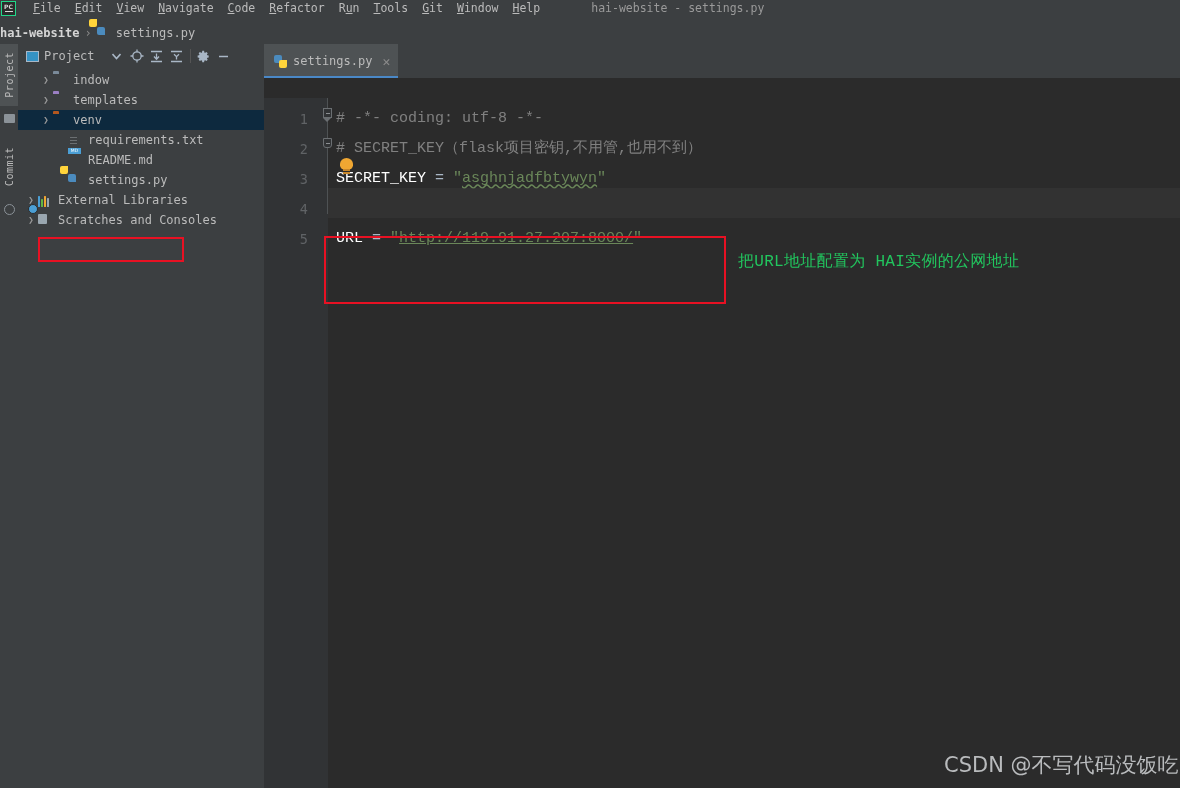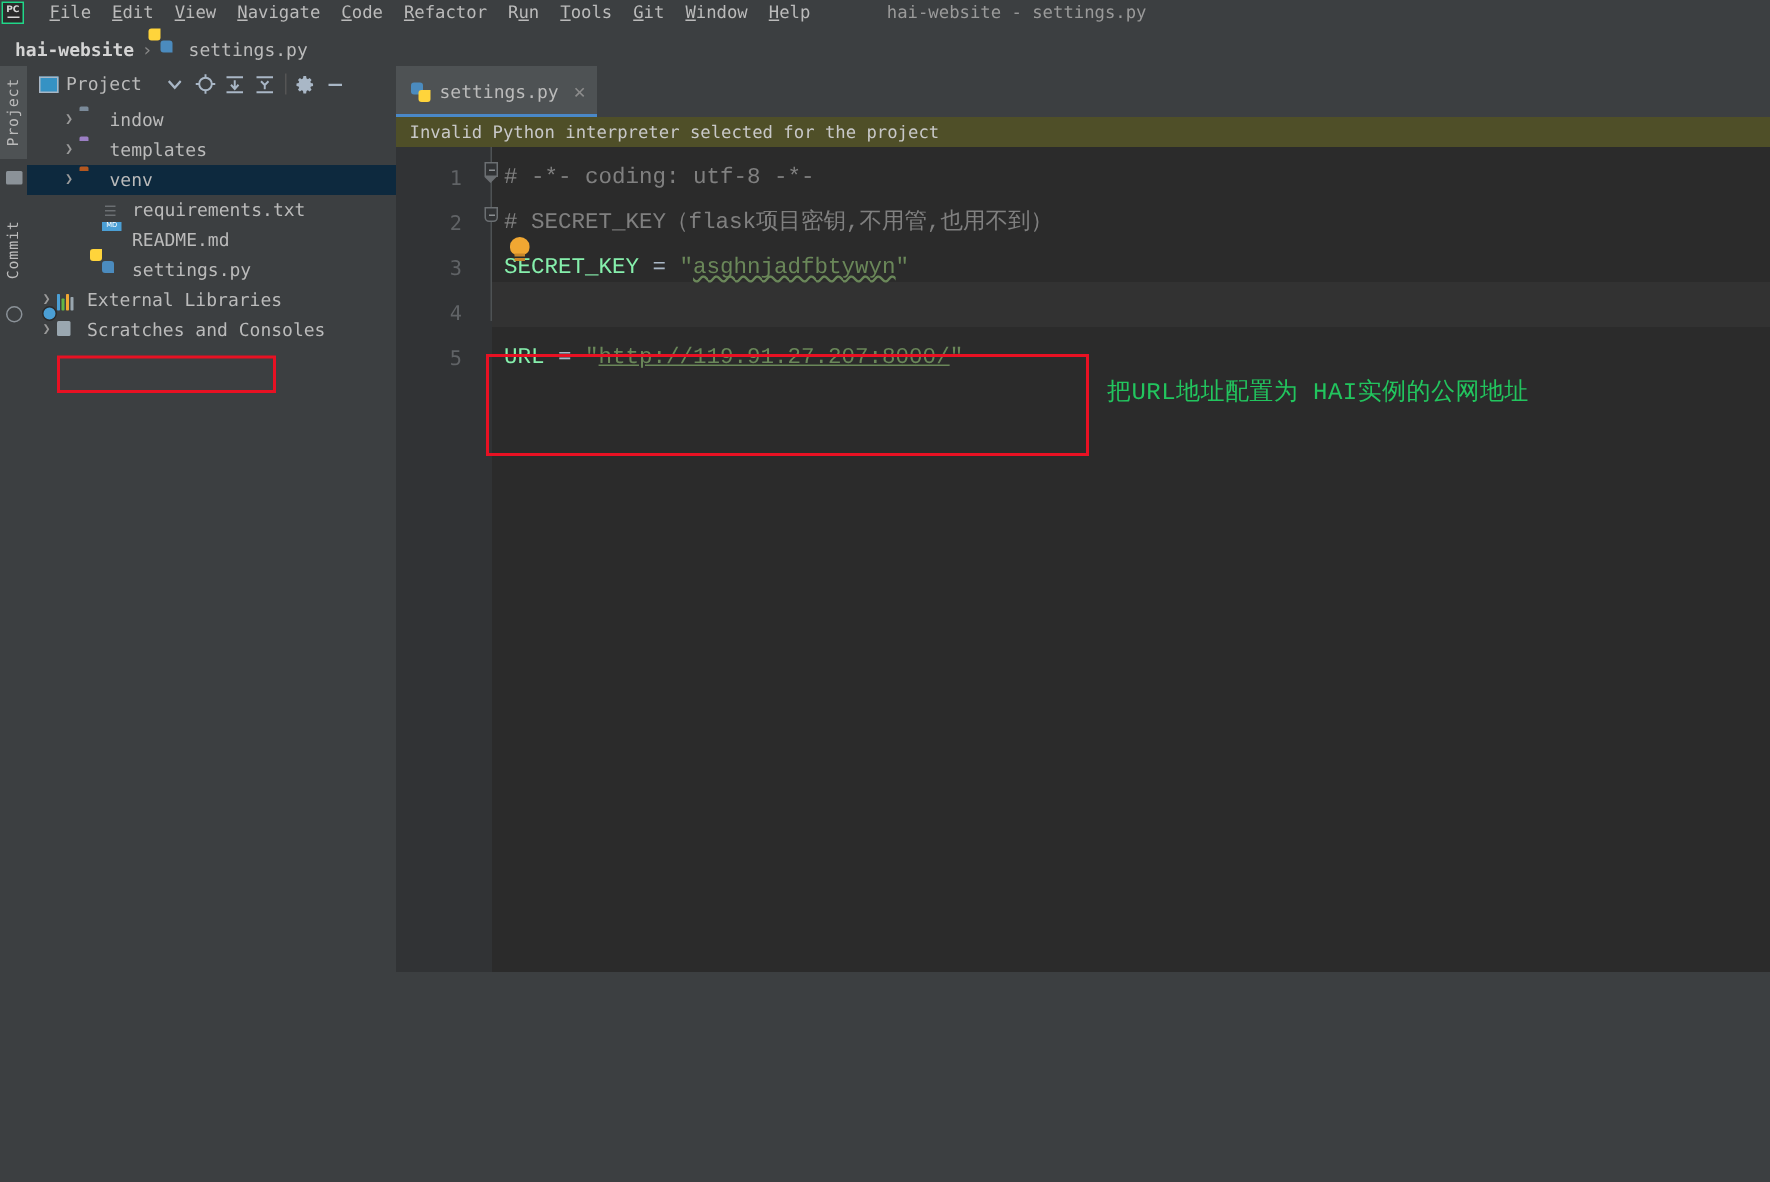--- a/index.html
+++ b/index.html
@@ -2,21 +2,21 @@
 <html><head>
 <meta charset="utf-8">
 <style>
   html, body {
     margin: 0; padding: 0;
     background: #3c3f41;
     font-family: "DejaVu Sans Mono", monospace;
   }
   #app {
     position: relative;
-    width: 1180px; height: 648px;
+    width: 1180px; height: 788px;
     overflow: hidden;
     background: #3c3f41;
     -webkit-font-smoothing: antialiased;
   }
 
   
   .menubar {
     position: absolute; left: 0; top: 0; width: 1180px; height: 16px;
     background: #3c3f41;
     display: flex; align-items: center;
@@ -38,21 +38,21 @@
     margin-left: 44px; font-size: 11.5px; color: #9a9a9a;
     font-family: "DejaVu Sans Mono", monospace; white-space: nowrap;
   }
 
   
   .breadcrumb {
     position: absolute; left: 0; top: 22px; width: 1180px; height: 22px;
     display: flex; align-items: center; background: #3c3f41;
   }
   .crumb-root {
-    margin-left: 10px; font-size: 12px; color: #d4d4d4; font-weight: bold;
+    font-size: 12px; color: #d4d4d4; font-weight: bold;
     font-family: "DejaVu Sans Mono", monospace;
   }
   .crumb-sep { margin: 0 5px; font-size: 12px; color: #888; }
   .crumb-file { font-size: 12px; color: #bbbbbb; font-family: "DejaVu Sans Mono", monospace; }
 
   
   .leftstrip {
     position: absolute; left: 0; top: 44px; width: 18px; height: 744px;
     background: #3c3f41; border-right: 1px solid #2e2e2e;
   }
@@ -193,21 +193,21 @@
   }
   .codeline {
     position: absolute; left: 72px; height: 30px; line-height: 30px;
     font-size: 15px; white-space: pre;
     font-family: Liberation Mono, monospace;
   }
   .cur-line-hl {
     position: absolute; left: 64px; width: 852px; height: 30px; background: #323232;
   }
   .c-comment { color: #808080; }
-  .c-var     { color: #86efac; }
+  .c-var     { color: #ffffff; }
   .c-op      { color: #a9b7c6; }
   .c-str     { color: #6a8759; }
   .c-str-url { color: #6a8759; text-decoration: underline; }
   .typo { text-decoration: underline wavy #6a8759; text-decoration-skip-ink: none; }
 
   .fold-marker {
     position: absolute; width: 9px; height: 10px; border: 1px solid #6b6f72;
     background: #313335; box-sizing: border-box;
   }
   .fold-marker::after {
@@ -385,23 +385,20 @@
     <div class="tabbar">
       <div class="tab">
         <span class="pyicon">
             <span class="pb"></span>
             <span class="py"></span>
           </span>
         <span class="tablabel">settings.py</span>
         <span class="tabclose">✕</span>
       </div>
     </div>
-    <div class="banner">
-      <span class="btxt">Invalid Python interpreter selected for the project</span>
-    </div>
 
     <div class="codearea">
       <div class="gutter"></div>
       <div class="gutter-fold-line"></div>
 
       <div class="cur-line-hl" style="top:90px;"></div>
 
       <div id="lnums">
           <div class="lnum" style="top: 6px;">1</div>
           <div class="lnum" style="top: 36px;">2</div>

